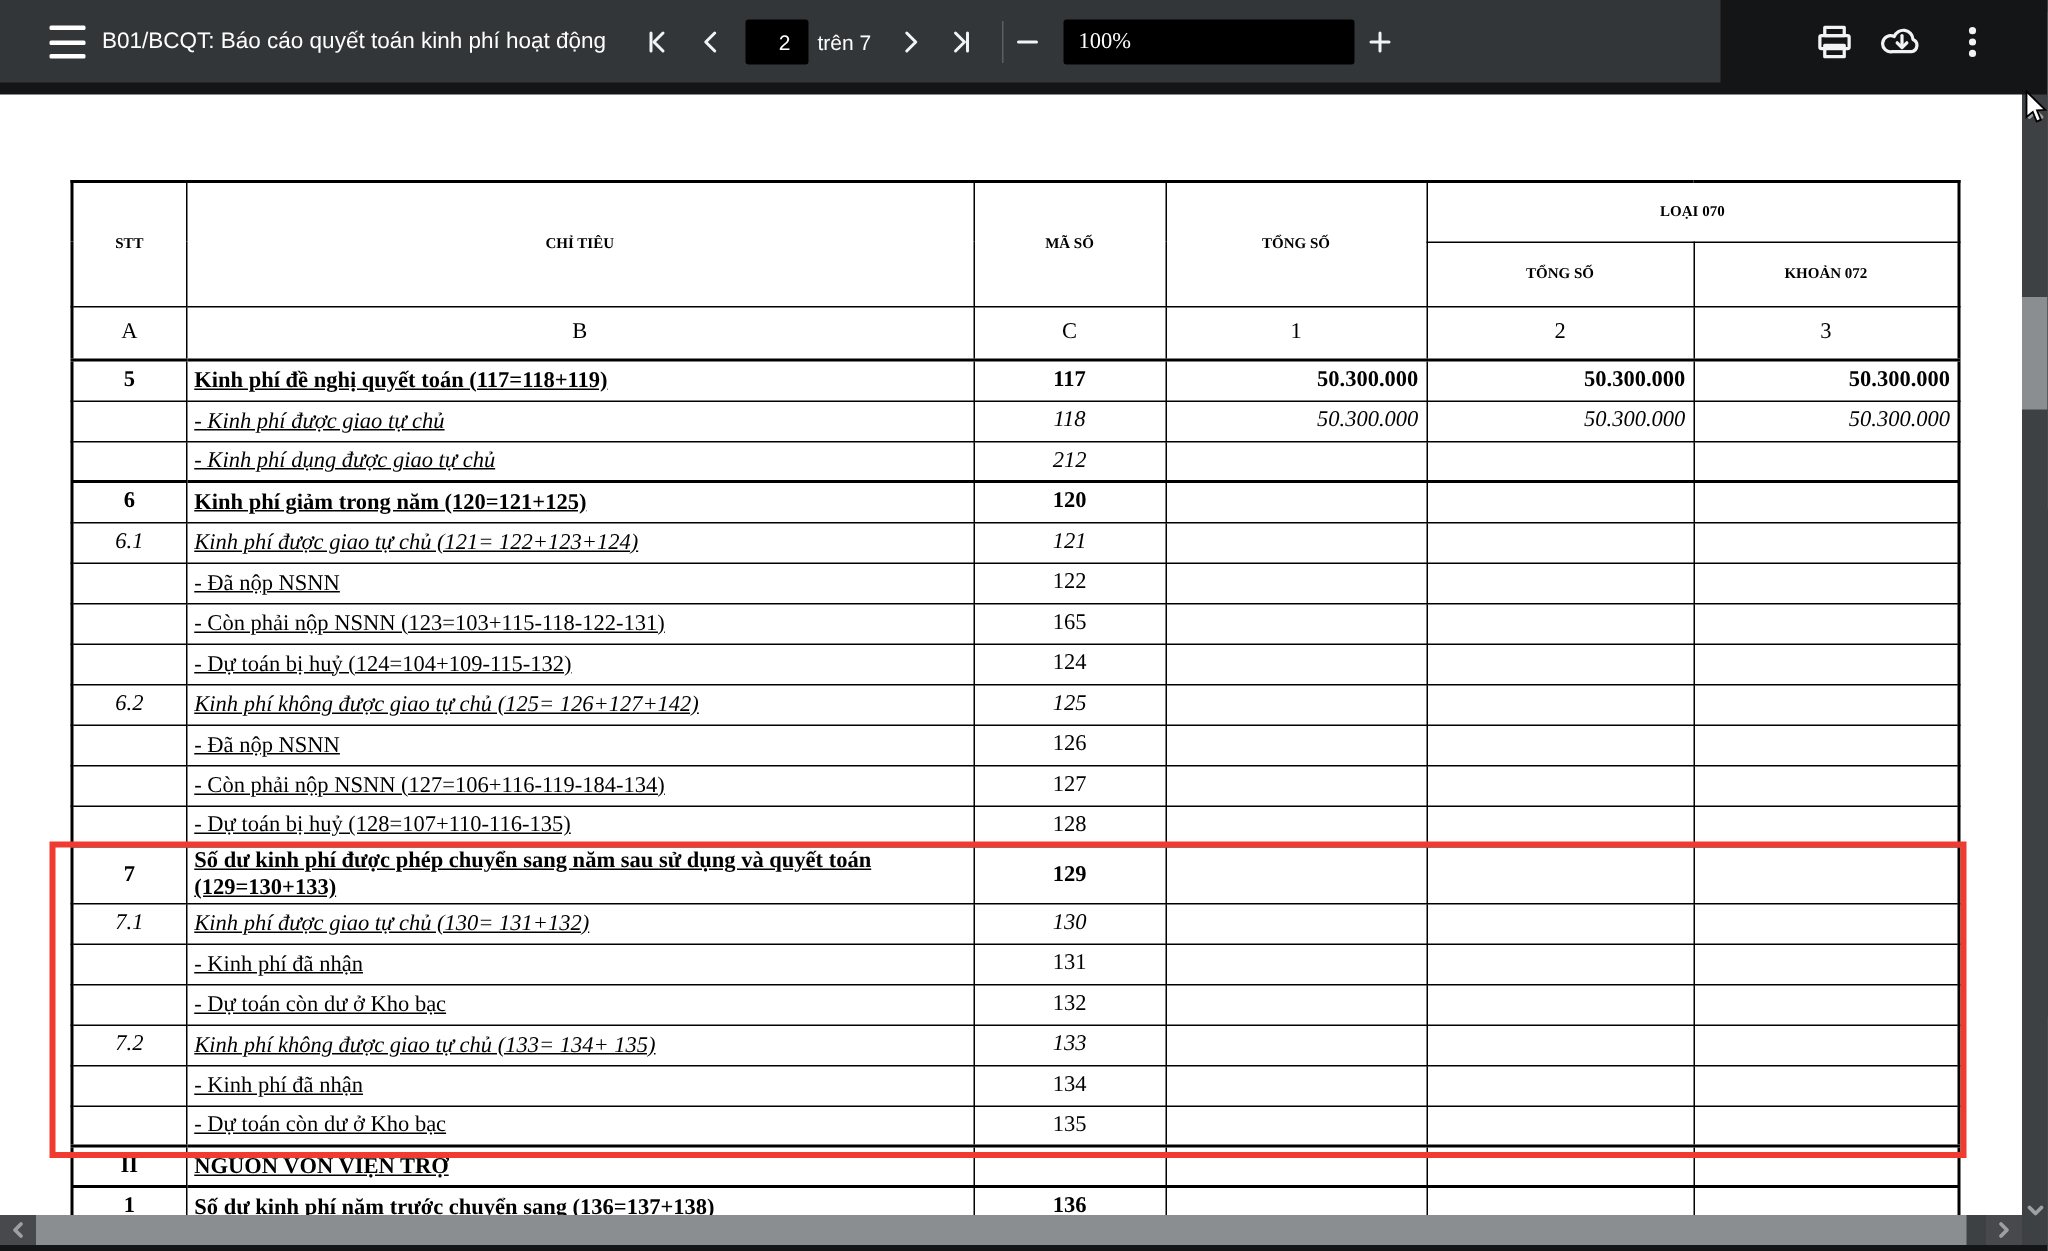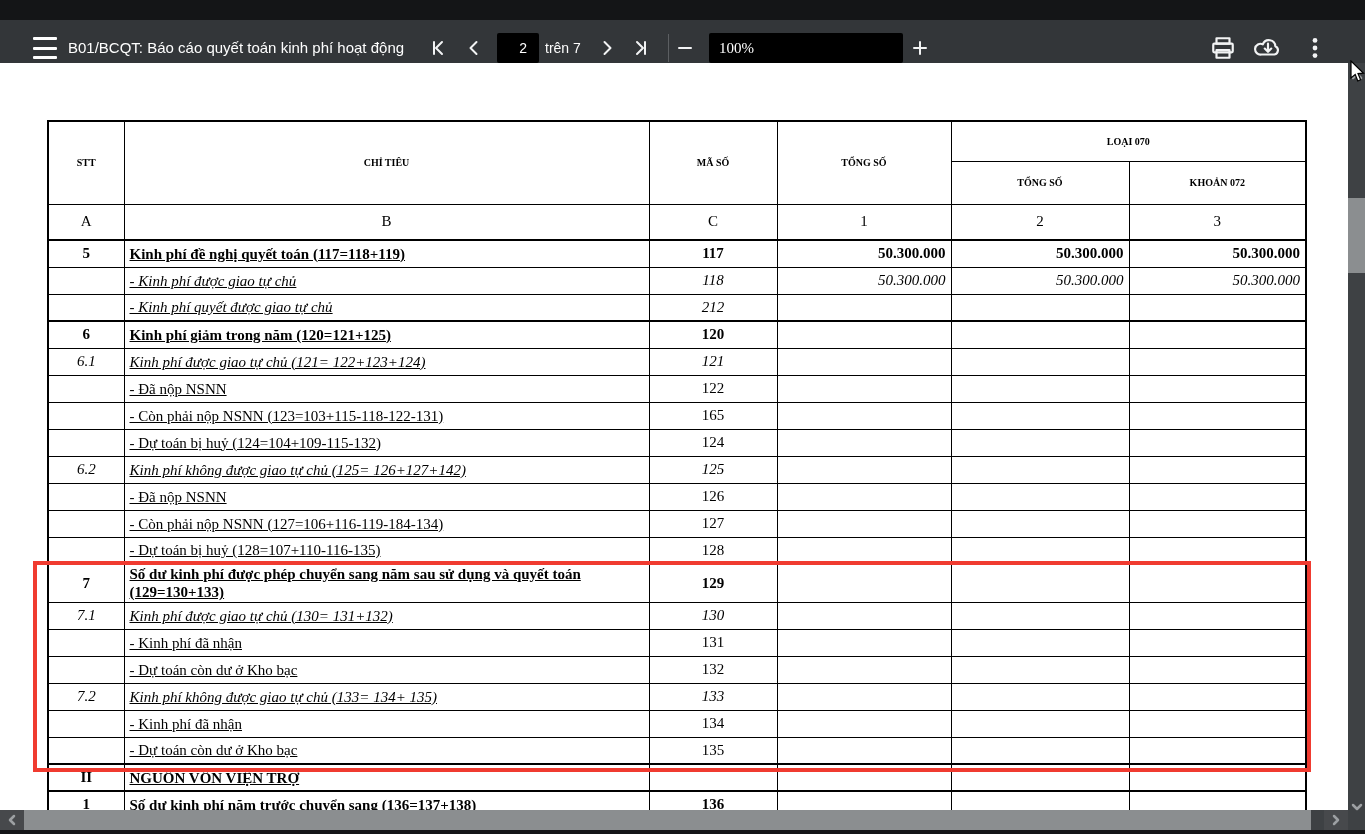--- a/index.html
+++ b/index.html
@@ -4,21 +4,21 @@
 <style>
   * { margin:0; padding:0; box-sizing:border-box; }
   html,body { width:1365px; height:834px; overflow:hidden; background:#141517; }
   .screen { position:relative; width:1365px; height:834px; font-family:"Liberation Sans", sans-serif; overflow:hidden; }
 
   
   .top-strip { position:absolute; left:0; top:0; width:1365px; height:8px; background:#141517; }
   .bottom-strip { position:absolute; left:0; top:829px; width:1365px; height:5px; background:#141517; }
 
   
-  .toolbar { position:absolute; left:0; top:20px; width:1365px; height:55px; background:#333639; color:#fff; }
+  .toolbar { position:absolute; left:0; top:0; width:1147px; height:55px; background:#333639; color:#fff; }
   .toolbar .tb-abs { position:absolute; }
   .tb-btn { background:transparent; border:none; cursor:pointer; display:flex; align-items:center; justify-content:center; padding:0; }
   .hamburger { left:32px; top:17px; width:26px; height:22px; flex-direction:column; justify-content:space-between; }
   .hamburger span { display:block; width:24px; height:3px; background:#fff; border-radius:1px; }
   .doc-title { left:68px; top:19px; font-size:15px; color:#fefefe; white-space:nowrap; }
   .nav-ico { width:18px; height:18px; }
   .page-box { left:497px; top:13px; width:42px; height:30px; background:#000; color:#fff; border:none; border-radius:2px;
               text-align:right; padding-right:12px; font-size:14px; line-height:30px; font-family:"Liberation Sans",sans-serif; }
   .page-count { left:545px; top:20px; font-size:14px; color:#fdfdfd; white-space:nowrap; }
   .tb-divider { left:668px; top:14px; width:1px; height:28px; background:#5c5f62; }
@@ -186,21 +186,21 @@
           <tr class="data-row row-italic">
       <td class="c-stt"></td>
       <td class="c-label">- Kinh phí được giao tự chủ</td>
       <td class="c-ma">118</td>
       <td class="c-num">50.300.000</td>
       <td class="c-num">50.300.000</td>
       <td class="c-num">50.300.000</td>
     </tr>
           <tr class="data-row row-italic">
       <td class="c-stt"></td>
-      <td class="c-label">- Kinh phí quyết được giao tự chủ</td>
+      <td class="c-label">- Kinh phí dụng được giao tự chủ</td>
       <td class="c-ma">212</td>
       <td class="c-num"></td>
       <td class="c-num"></td>
       <td class="c-num"></td>
     </tr>
           <tr class="data-row row-bold">
       <td class="c-stt">6</td>
       <td class="c-label">Kinh phí giảm trong năm (120=121+125)</td>
       <td class="c-ma">120</td>
       <td class="c-num"></td>

